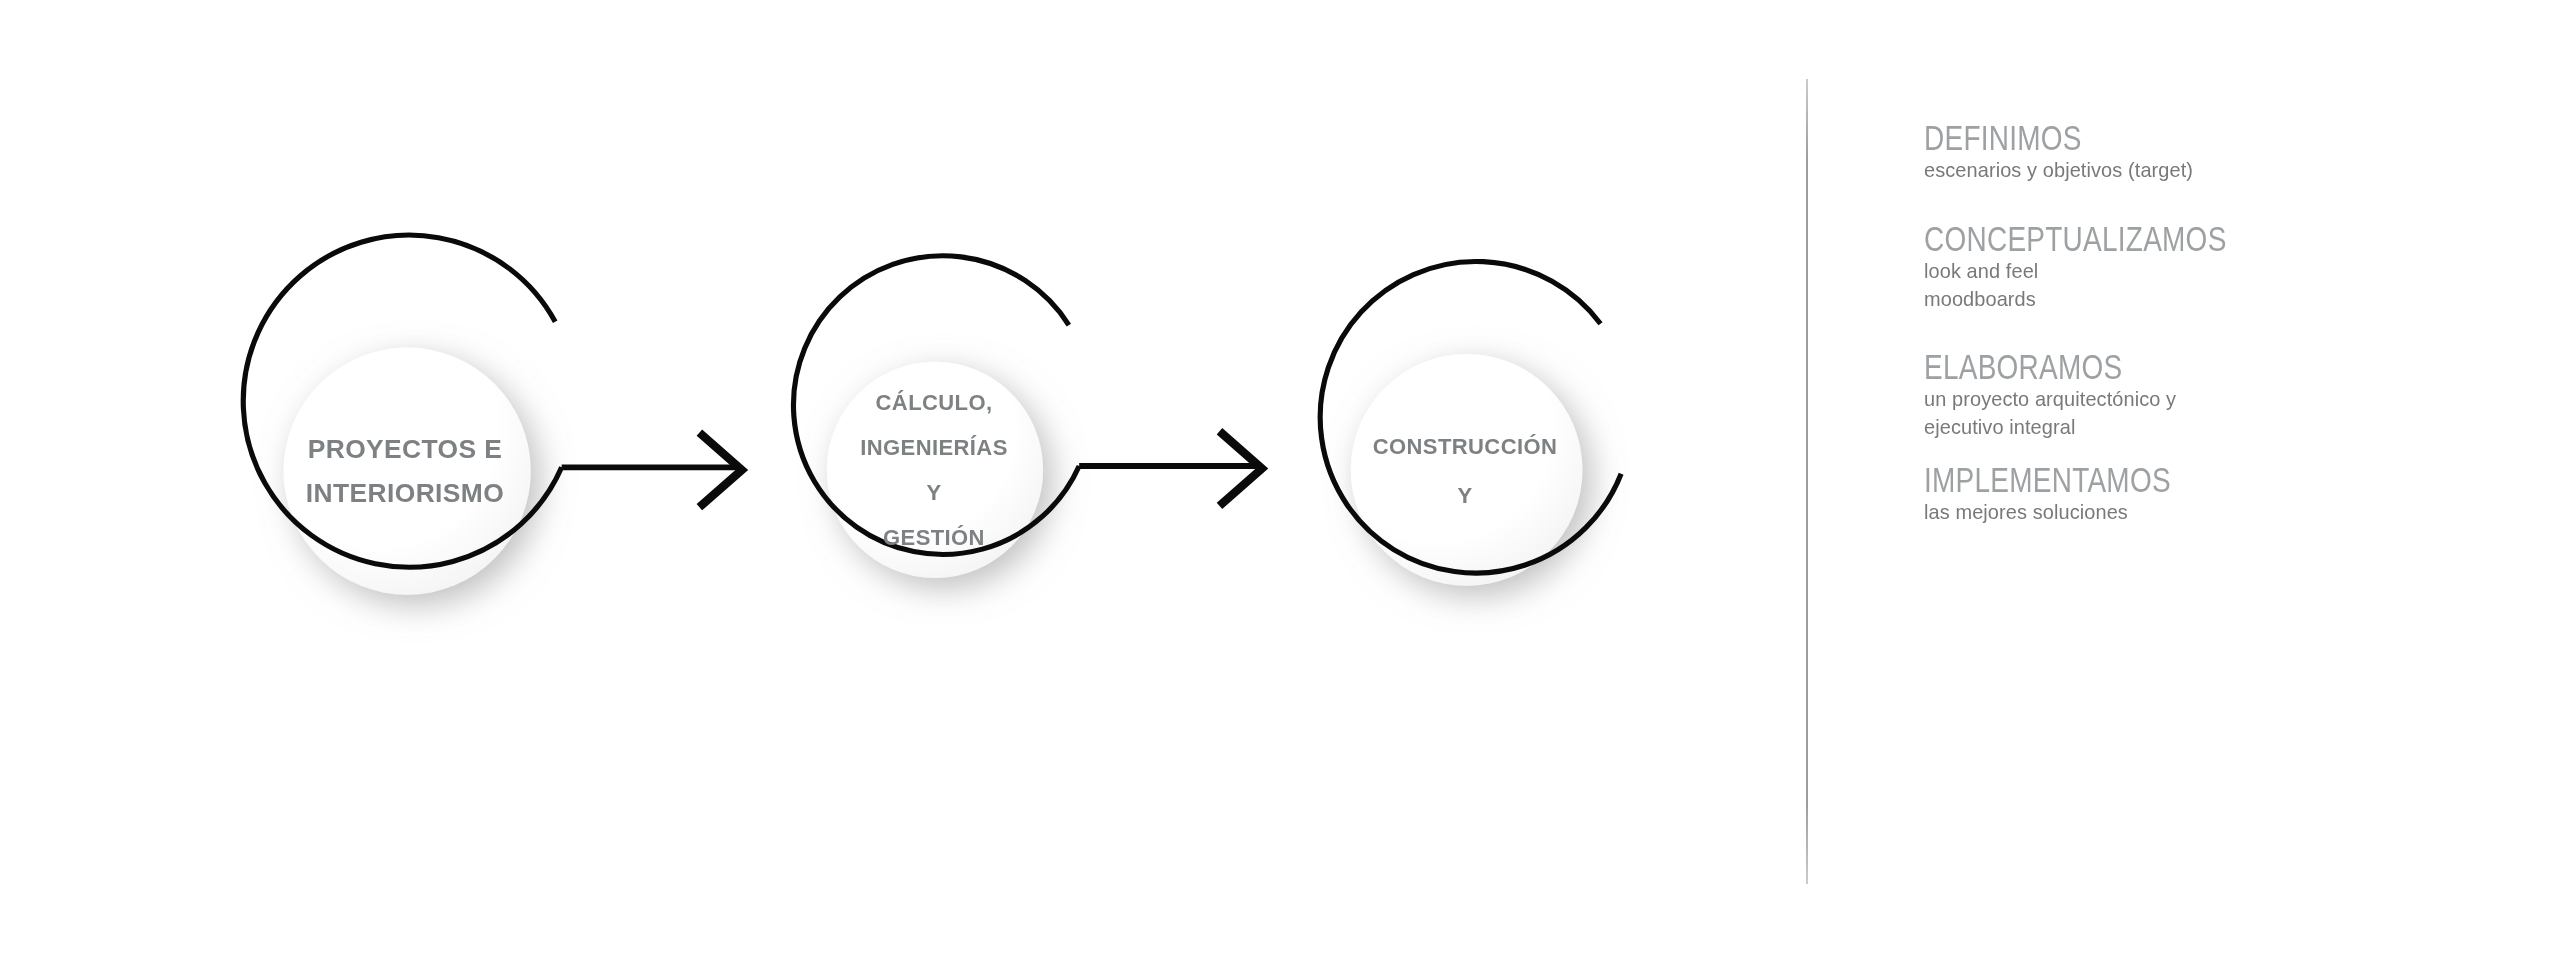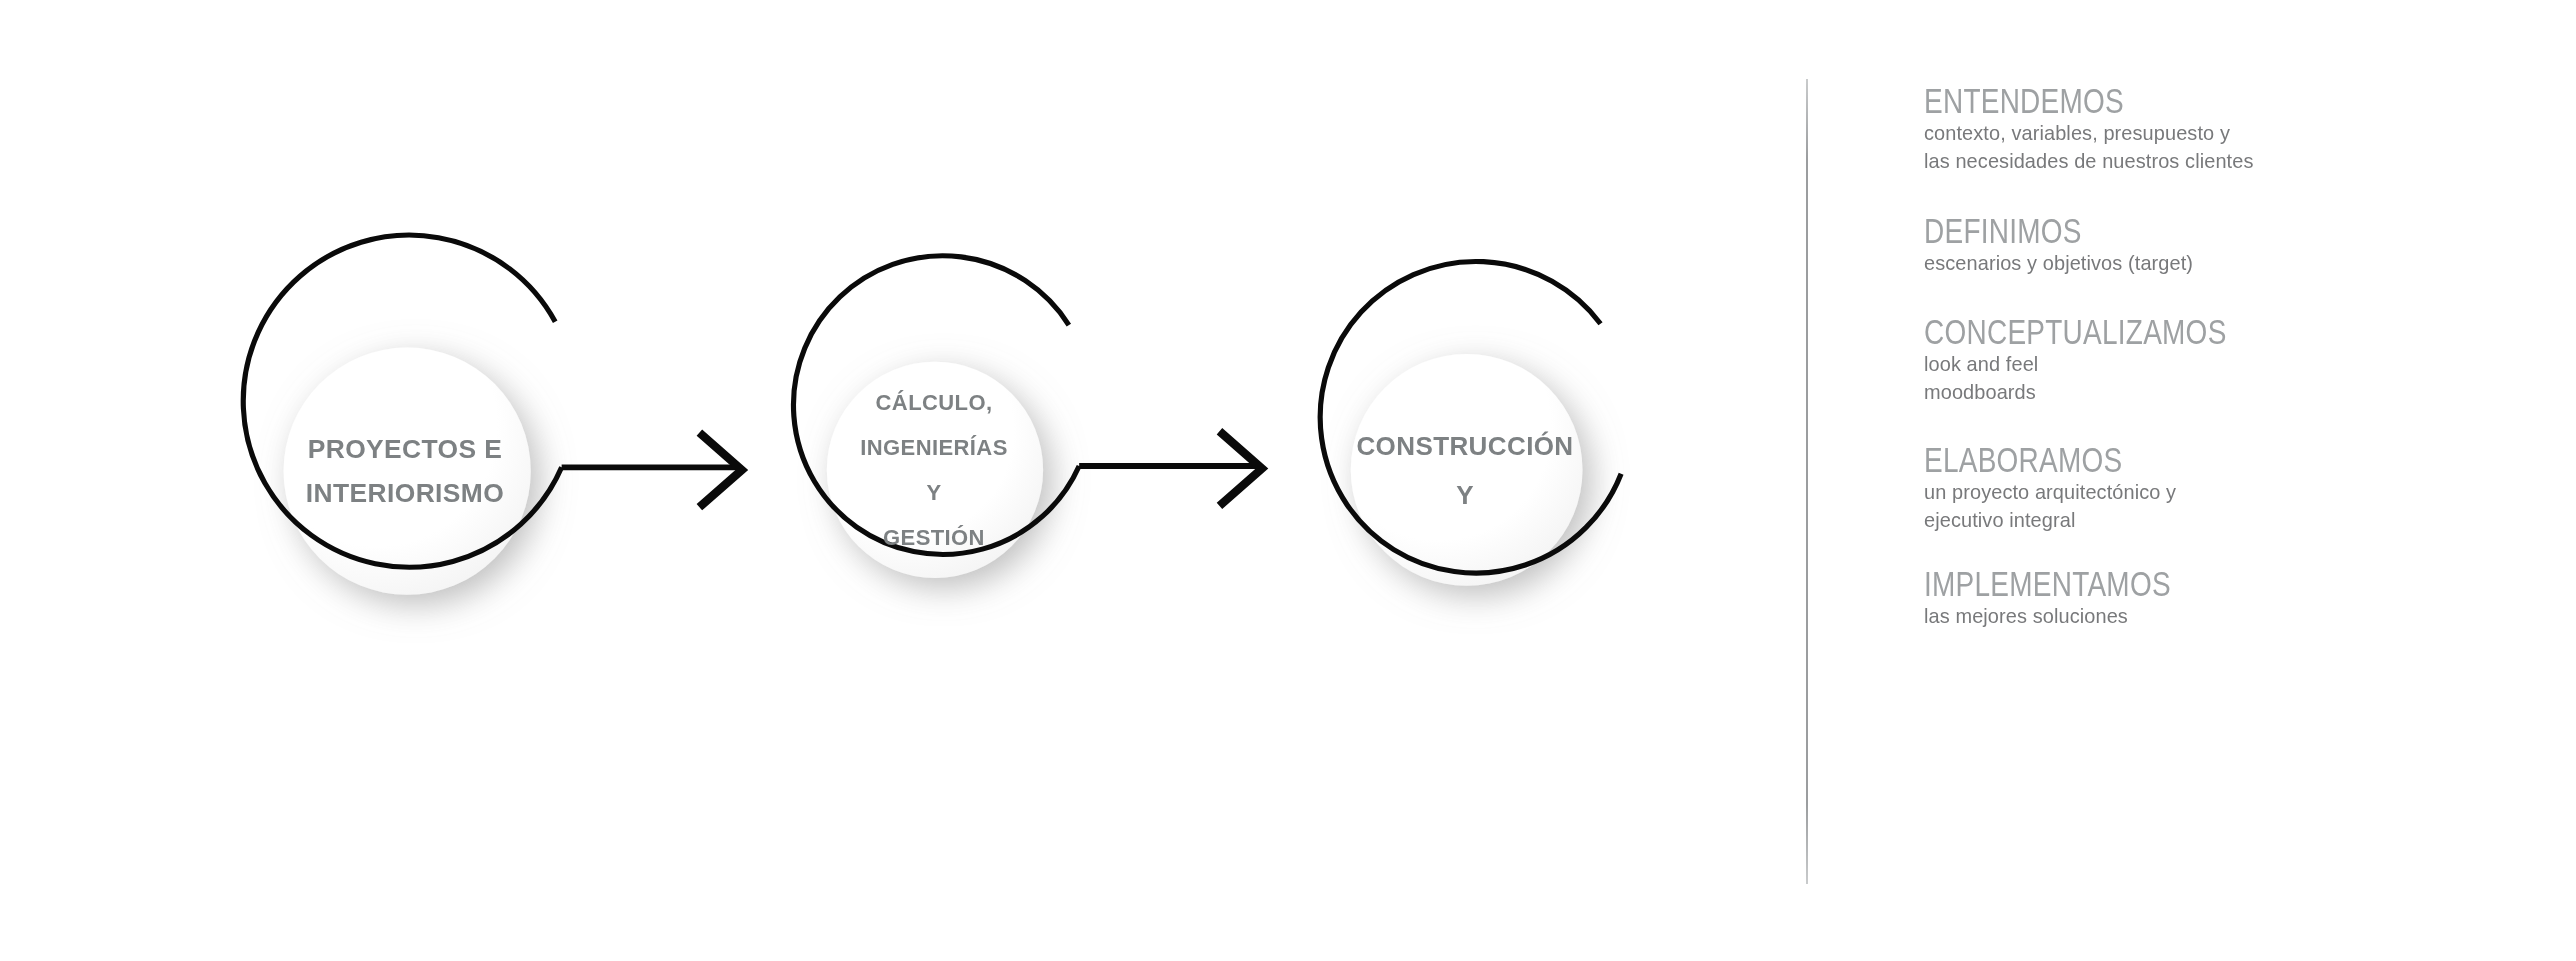--- a/index.html
+++ b/index.html
@@ -59,21 +59,21 @@
     line-height: 44px;
     text-align: right;
   }
   #label-2 {
     left: 760px; top: 335px;  width: 348px; height: 270px;
     font-size: 22px;
     line-height: 45px;
   }
   #label-3 {
     left: 1275px; top: 348px;  width: 380px; height: 245px;
-    font-size: 26px;
+    font-size: 22px;
     line-height: 49px;
   }
 
   
   #divider {
     position: absolute;
     left: 1806px;
     top: 79px;
     width: 1.9px;
     height: 805px;
@@ -116,21 +116,21 @@
   .step-body .bline {
     display: block;
     white-space: nowrap;
   }
 
   
   #step-0 { margin-top: 0px;  }
   #step-1 { margin-top: 37px; }
   #step-2 { margin-top: 36px; }
   #step-3 { margin-top: 35px; }
-  #step-4 { margin-top: 31px; }
+  #step-4 { margin-top: 20px; }
 </style>
 </head>
 <body>
 
 <div id="process-diagram">
 
   <svg id="process-svg" viewBox="0 0 2800 1493" xmlns="http://www.w3.org/2000/svg">
     <defs>
 
       <filter id="discShadow" x="-60%" y="-60%" width="220%" height="220%">
@@ -189,27 +189,20 @@
   <div class="circle-label" id="label-3">
     <span class="line">CONSTRUCCIÓN</span>
     <span class="line">Y</span>
   </div>
 </div>
 
 <div id="divider"></div>
 
 <div id="steps-column">
 
-  <div class="step-block" id="step-0">
-    <div class="step-heading">ENTENDEMOS</div>
-    <div class="step-body">
-      <span class="bline">contexto, variables, presupuesto y</span>
-      <span class="bline">las necesidades de nuestros clientes</span>
-    </div>
-  </div>
 
   <div class="step-block" id="step-1">
     <div class="step-heading">DEFINIMOS</div>
     <div class="step-body">
       <span class="bline">escenarios y objetivos (target)</span>
     </div>
   </div>
 
   <div class="step-block" id="step-2">
     <div class="step-heading">CONCEPTUALIZAMOS</div>

